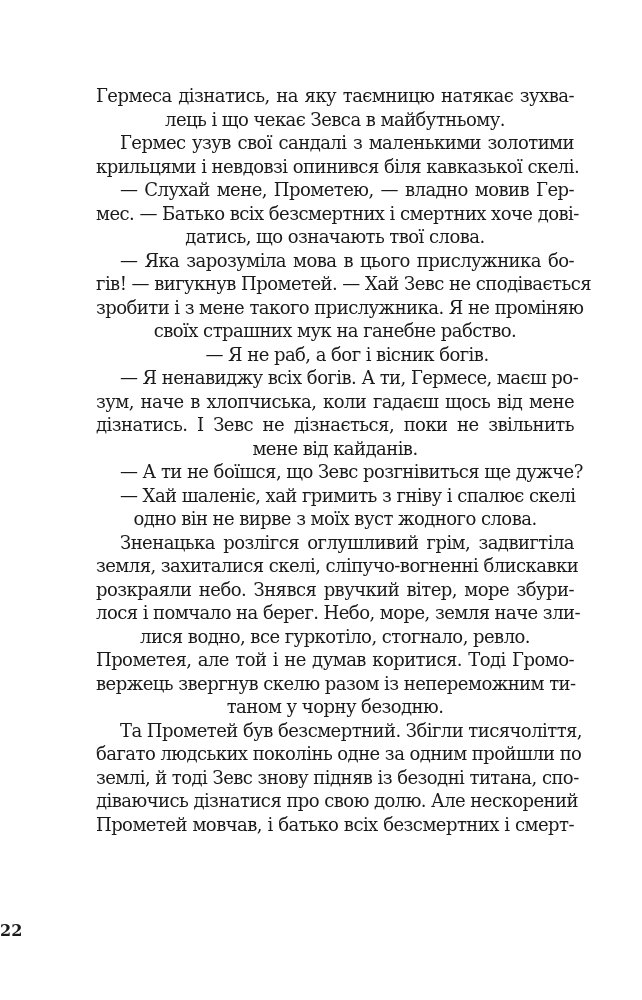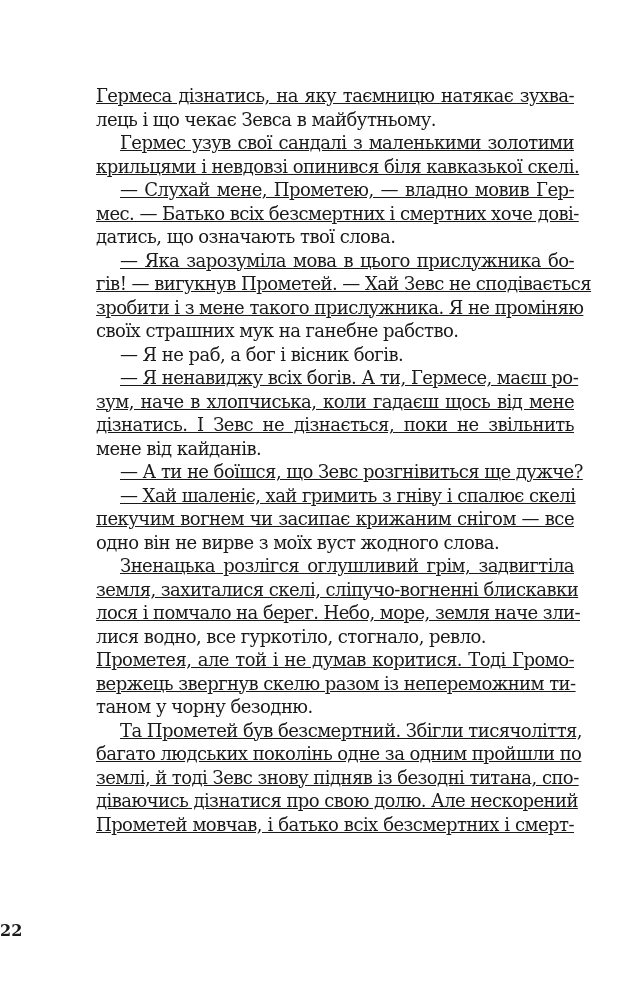--- a/index.html
+++ b/index.html
@@ -20,25 +20,25 @@
       width: 478px;
     }
     .line {
       font-family: "DejaVu Serif", serif;
       font-size: 18px;
       line-height: 23.5px;
       height: 23.5px;
       color: #1a1a1a;
       white-space: nowrap;
       letter-spacing: -0.55px;
+      text-align: center;
     }
     .line.justify {
       text-align: justify;
       text-align-last: justify;
-      text-decoration: underline;
     }
     .line.indent {
       padding-left: 24px;
     }
     .page-number {
       position: absolute;
       left: 0;
       width: 642px;
       top: 921px;
       text-align: left;
@@ -63,24 +63,24 @@
     <div class="line justify">гів! — вигукнув Прометей. — Хай Зевс не сподівається</div>
     <div class="line justify">зробити і з мене такого прислужника. Я не проміняю</div>
     <div class="line">своїх страшних мук на ганебне рабство.</div>
     <div class="line indent">— Я не раб, а бог і вісник богів.</div>
     <div class="line justify indent">— Я ненавиджу всіх богів. А ти, Гермесе, маєш ро-</div>
     <div class="line justify">зум, наче в хлопчиська, коли гадаєш щось від мене</div>
     <div class="line justify">дізнатись. І Зевс не дізнається, поки не звільнить</div>
     <div class="line">мене від кайданів.</div>
     <div class="line justify indent">— А ти не боїшся, що Зевс розгнівиться ще дужче?</div>
     <div class="line justify indent">— Хай шаленіє, хай гримить з гніву і спалює скелі</div>
-    <div class="line justify">пекучим вогнем чи засипає крижаним снігом — все</div>
     <div class="line">одно він не вирве з моїх вуст жодного слова.</div>
     <div class="line justify indent">Зненацька розлігся оглушливий грім, задвигтіла</div>
     <div class="line justify">земля, захиталися скелі, сліпучо-вогненні блискавки</div>
+    <div class="line justify">розкраяли небо. Знявся рвучкий вітер, море збури-</div>
     <div class="line justify">лося і помчало на берег. Небо, море, земля наче зли-</div>
     <div class="line">лися водно, все гуркотіло, стогнало, ревло.</div>
     <div class="line justify">Прометея, але той і не думав коритися. Тоді Громо-</div>
     <div class="line justify">вержець звергнув скелю разом із непереможним ти-</div>
     <div class="line">таном у чорну безодню.</div>
     <div class="line justify indent">Та Прометей був безсмертний. Збігли тисячоліття,</div>
     <div class="line justify">багато людських поколінь одне за одним пройшли по</div>
     <div class="line justify">землі, й тоді Зевс знову підняв із безодні титана, спо-</div>
     <div class="line justify">діваючись дізнатися про свою долю. Але нескорений</div>
     <div class="line justify">Прометей мовчав, і батько всіх безсмертних і смерт-</div>

